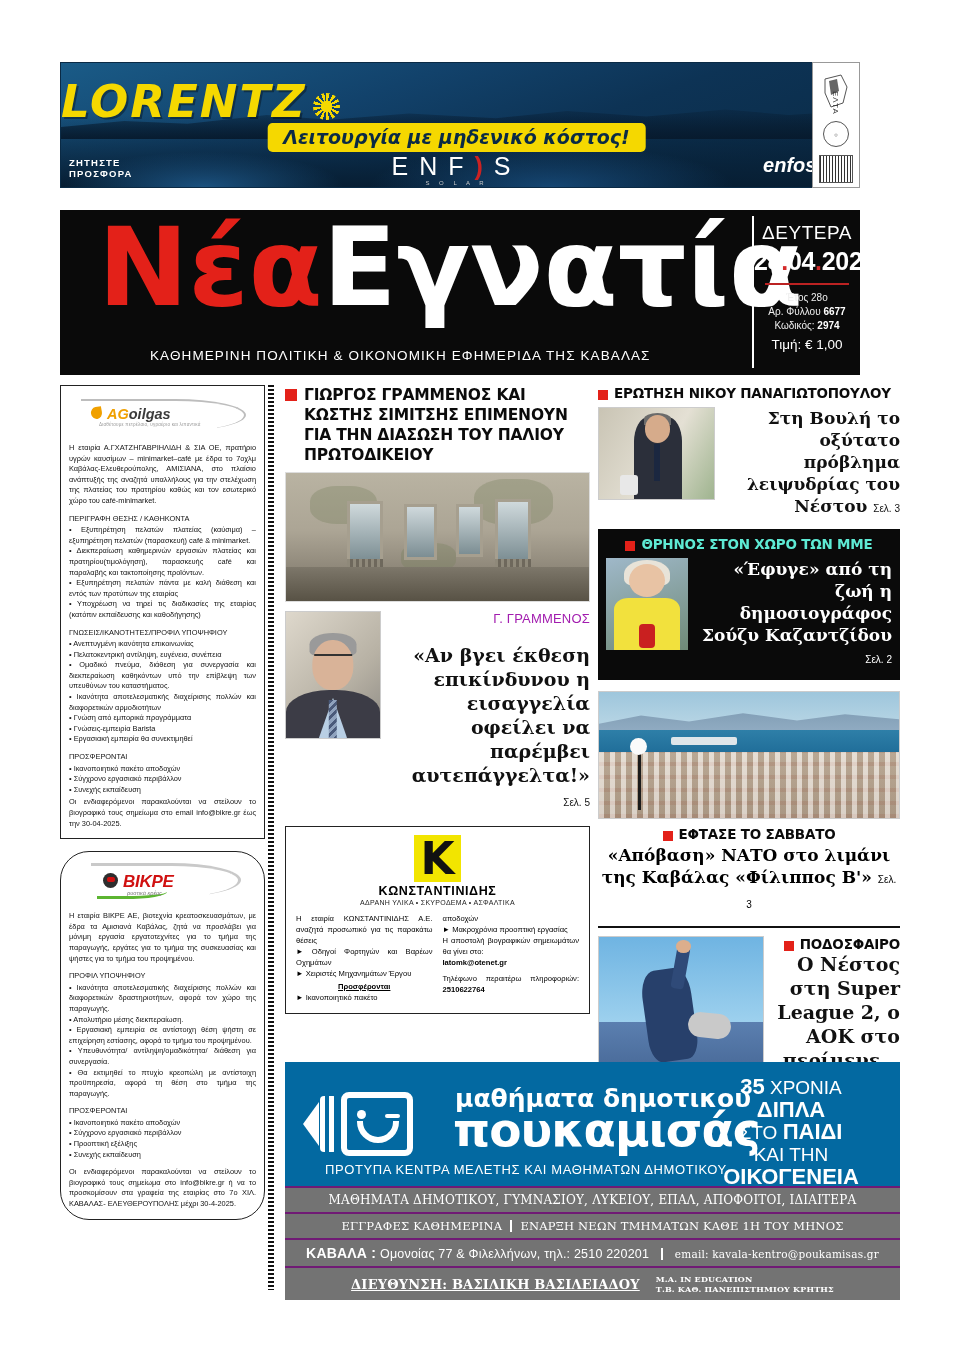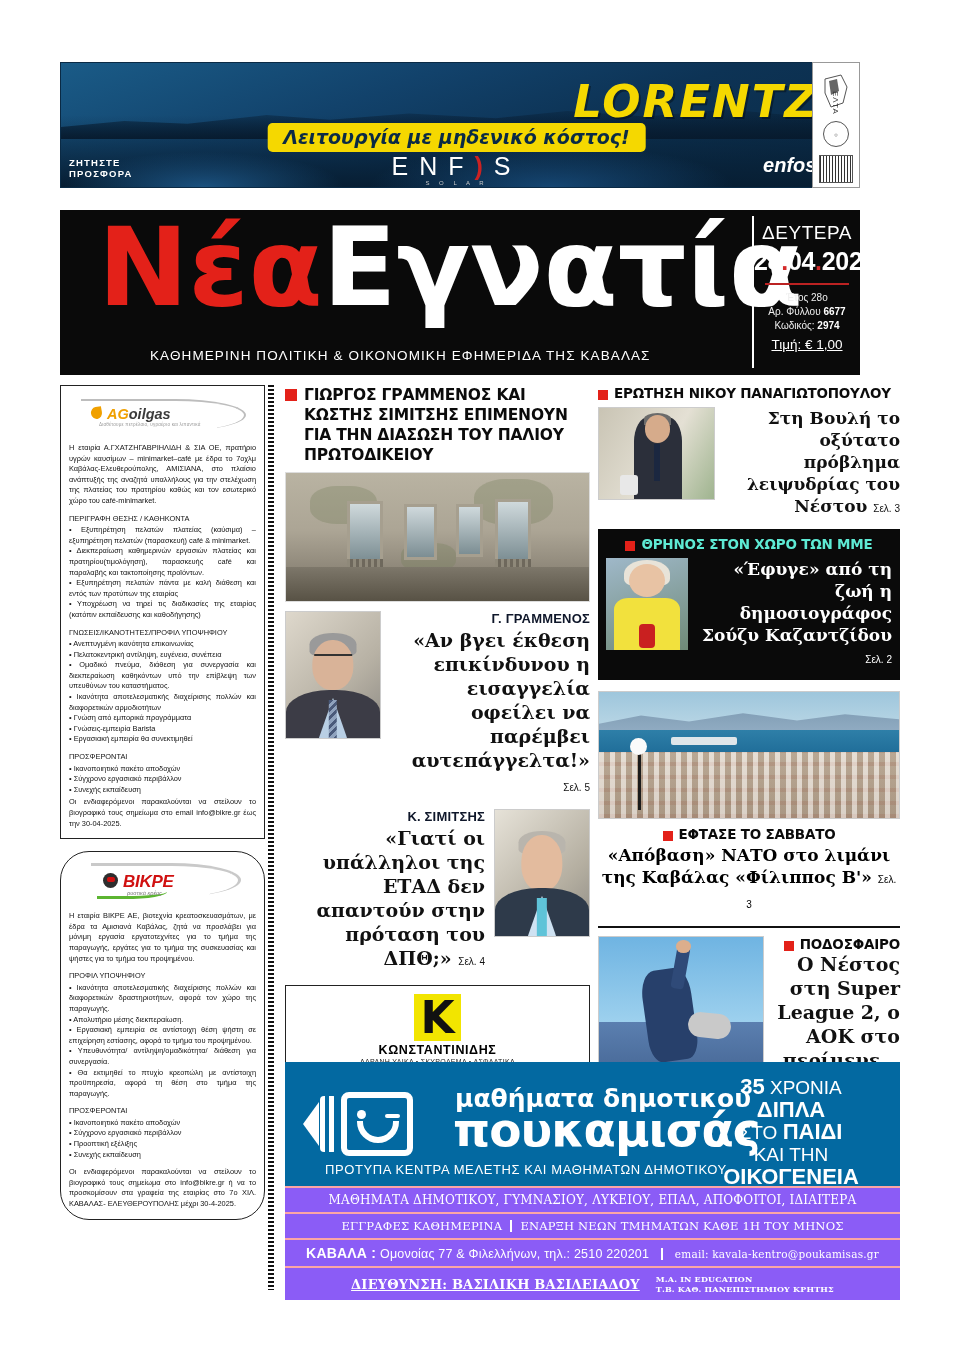--- a/index.html
+++ b/index.html
@@ -26,21 +26,21 @@
       radial-gradient(ellipse 260px 60px at 62% 100%, rgba(25,80,130,.8), transparent 70%),
       linear-gradient(to top, #071e33, rgba(10,40,66,0));
   }
   .tb-ridge {
     position:absolute; left:0; top:36px; width:100%; height:40px;
     background: linear-gradient(to top, rgba(7,26,45,.95), rgba(10,45,75,0));
     clip-path: polygon(0 70%, 8% 55%, 16% 62%, 26% 40%, 34% 52%, 44% 36%, 55% 48%, 64% 30%, 74% 44%, 84% 26%, 92% 40%, 100% 30%, 100% 100%, 0 100%);
   }
   .tb-lorentz {
     position:absolute; left:0; right:0; top:12px;
-    text-align:right;
+    text-align:left;
     font-family:"DejaVu Sans", sans-serif;
     font-weight:bold; font-style:italic;
     font-size:45px; letter-spacing:2px;
     color:#f5d800;
     text-shadow: 2px 2px 0 rgba(0,0,0,.35);
   }
   .tb-sun {
     display:inline-block; width:27px; height:27px; position:relative; top:3px; margin-left:6px;
     background:
       radial-gradient(circle at 50% 50%, #f5d800 0 30%, transparent 31%),
@@ -96,21 +96,21 @@
   .mh-tag { position:absolute; left:90px; bottom:12px; color:#fff; font-size:13.5px;
     letter-spacing:1.1px; white-space:nowrap;text-align:right; }
   .mh-right { position:absolute; right:0; top:6px; width:108px; height:152px;
     border-left:2px solid #fff; text-align:center; color:#fff; padding-top:6px; }
   .mh-day { font-size:19px; letter-spacing:.5px; }
   .mh-date { font-size:25px; font-weight:bold; margin-top:3px; letter-spacing:-.3px;}
   .mh-date .dot { color:#d42b2b; }
   .mh-rule { width:84px; height:1.5px; background:#b22; margin:7px auto 6px; }
   .mh-meta { font-size:10px; line-height:14px; color:#eee; }
   .mh-meta b { color:#fff; }
-  .mh-price { font-size:13.5px; margin-top:4px;text-decoration:underline; }
+  .mh-price { font-size:13.5px; margin-top:4px; }
 
   
   .content { position:absolute; left:60px; top:385px; width:840px; height:940px; }
   .col-left { position:absolute; left:0; top:0; width:205px; }
   .vdiv { position:absolute; top:0; width:6px; height:905px;
     background: repeating-linear-gradient(to bottom, #111 0 2px, #fff 2px 4px); }
   .vdiv.d1 { left:208px; }
   .col-mid { position:absolute; left:225px; top:0; width:305px; }
   .col-right { position:absolute; left:538px; top:0; width:302px; }
 
@@ -189,25 +189,25 @@
   .hs-body { position:absolute; left:50%; transform:translateX(-50%); bottom:0; width:100%; height:38%;
     background:#3c3c46; border-radius:46% 46% 0 0; }
   .hs-shirt { position:absolute; left:50%; transform:translateX(-50%); bottom:0; width:30%; height:32%;
     background:#b9cfe4; clip-path: polygon(50% 0,100% 100%,0 100%); }
   .hs-tie { position:absolute; left:50%; transform:translateX(-50%); bottom:0; width:9%; height:30%;
     background:repeating-linear-gradient(135deg,#4a5a7a 0 3px,#8fa2bd 3px 6px); }
   .hs-glass { position:absolute; left:50%; transform:translateX(-50%); top:33%; width:40%; height:7%;
     border-top:2px solid #333; }
 
   .qt { flex:1; text-align:right; }
-  .q-name { font-family:"Liberation Sans", sans-serif; font-weight:bold; font-size:13px;
-    letter-spacing:.2px; color:#0f172a; }
+  .q-name { font-family:"Liberation Sans", sans-serif; font-weight:normal; font-size:13px;
+    letter-spacing:.2px; color:#a21caf; }
   .q-text {
     font-family:"DejaVu Serif", serif; font-weight:bold;
-    font-size:19px; line-height:24px; color:#111; margin-top:2px;
+    font-size:19px; line-height:24px; color:#111; margin-top:17px;
   }
   .sel { font-family:"Liberation Sans",sans-serif; font-size:10px; font-weight:normal; }
 
   .quote-row.rev .qt { text-align:right; }
   .quote-row.rev { flex-direction:row; }
 
   
   .kon { border:1px solid #222; margin-top:11px; padding:8px 10px 10px; }
   .kon-logo { text-align:center; }
   .kon-k {
@@ -304,22 +304,22 @@
     border:6px solid #fff; border-top:none; border-radius:0 0 40px 40px;}
   .ba-t1 { position:absolute; left:170px; top:22px; color:#fff; font-size:25px; font-weight:bold;
     font-family:"DejaVu Sans",sans-serif;}
   .ba-t2 { position:absolute; left:168px; top:43px; color:#fff; font-size:47px; font-weight:bold;
     font-family:"DejaVu Sans",sans-serif; letter-spacing:-1px; line-height:50px;}
   .ba-t3 { position:absolute; left:40px; top:100px; color:#fff; font-size:13px; letter-spacing:.6px;}
   .ba-right { position:absolute; right:14px; top:14px; width:190px; color:#fff; text-align:center;
     line-height:22px; font-size:19px;}
   .ba-right .big { font-weight:bold; font-size:22px;}
   .ba-right .lt { font-weight:300;}
-  .ba-strip { background:#8b5cf6; color:#fff; text-align:center; font-family:"DejaVu Serif",serif;
-    font-size:12px; padding:5px 0; border-top:2px solid #fca5a5; letter-spacing:.2px;}
+  .ba-strip { background:#737373; color:#fff; text-align:center; font-family:"DejaVu Serif",serif;
+    font-size:12px; padding:5px 0; border-top:2px solid #701a75; letter-spacing:.2px;}
   .ba-strip.s2 { font-size:11.5px; }
   .ba-strip.s3 { font-size:11.5px; text-align:center; }
   .ba-strip.s3 .kb { font-weight:bold; font-size:14px; font-family:"Liberation Sans",sans-serif;}
   .ba-strip.s3 .norm { font-family:"Liberation Sans",sans-serif; font-size:12.5px;}
   .ba-strip.s3 .em { font-size:10.5px;}
   .ba-strip.s4 { display:flex; align-items:center; justify-content:center; gap:16px; padding:6px 0;}
   .ba-strip.s4 .dir { font-weight:bold; font-size:13px; text-decoration:underline;}
   .ba-strip.s4 .ma { font-size:8px; line-height:10px; text-align:left; font-weight:bold;}
   .sep { display:inline-block; width:2px; height:12px; background:#fff; vertical-align:-2px; margin:0 8px;}
 </style>
@@ -471,34 +471,20 @@
             <div class="hs-body"></div>
             <div class="hs-shirt"></div>
             <div class="hs-tie"></div>
         </div>
         <div class="qt">
           <div class="q-name">Γ. ΓΡΑΜΜΕΝΟΣ</div>
           <div class="q-text"><span>«Αν βγει έκθεση επικίνδυνου η εισαγγελία οφείλει να παρέμβει αυτεπάγγελτα!»</span> <span class="sel">Σελ. 5</span></div>
         </div>
       </div>
 
-      <div class="quote-row rev">
-        <div class="qt">
-          <div class="q-name">Κ. ΣΙΜΙΤΣΗΣ</div>
-          <div class="q-text"><span>«Γιατί οι υπάλληλοι της ΕΤΑΔ δεν απαντούν στην πρόταση του ΔΠΘ;»</span> <span class="sel">Σελ. 4</span></div>
-        </div>
-        <div class="headshot">
-          <div class="hs-bg" style="background:linear-gradient(135deg,#e6e2d8,#b4aea0 65%,#8e8b85)"></div>
-          <div class="hs-hair" style="background:#b9b5ad"></div>
-          <div class="hs-face" style="top:20%;height:44%;background:#e3bb9e"></div>
-          <div class="hs-body" style="background:#2e3a4a"></div>
-          <div class="hs-shirt" style="background:#cfe2f2"></div>
-          <div class="hs-tie" style="background:#5fc3d8;width:11%"></div>
-        </div>
-      </div>
 
       <div class="kon">
         <div class="kon-logo">
           <div class="kon-k">K</div>
           <div class="kon-name">ΚΩΝΣΤΑΝΤΙΝΙΔΗΣ</div>
           <div class="kon-sub">ΑΔΡΑΝΗ ΥΛΙΚΑ • ΣΚΥΡΟΔΕΜΑ • ΑΣΦΑΛΤΙΚΑ</div>
         </div>
         <div class="kon-cols">
           <div class="kon-col">
             <div>Η εταιρία ΚΩΝΣΤΑΝΤΙΝΙΔΗΣ Α.Ε. αναζητά προσωπικό για τις παρακάτω θέσεις</div>

